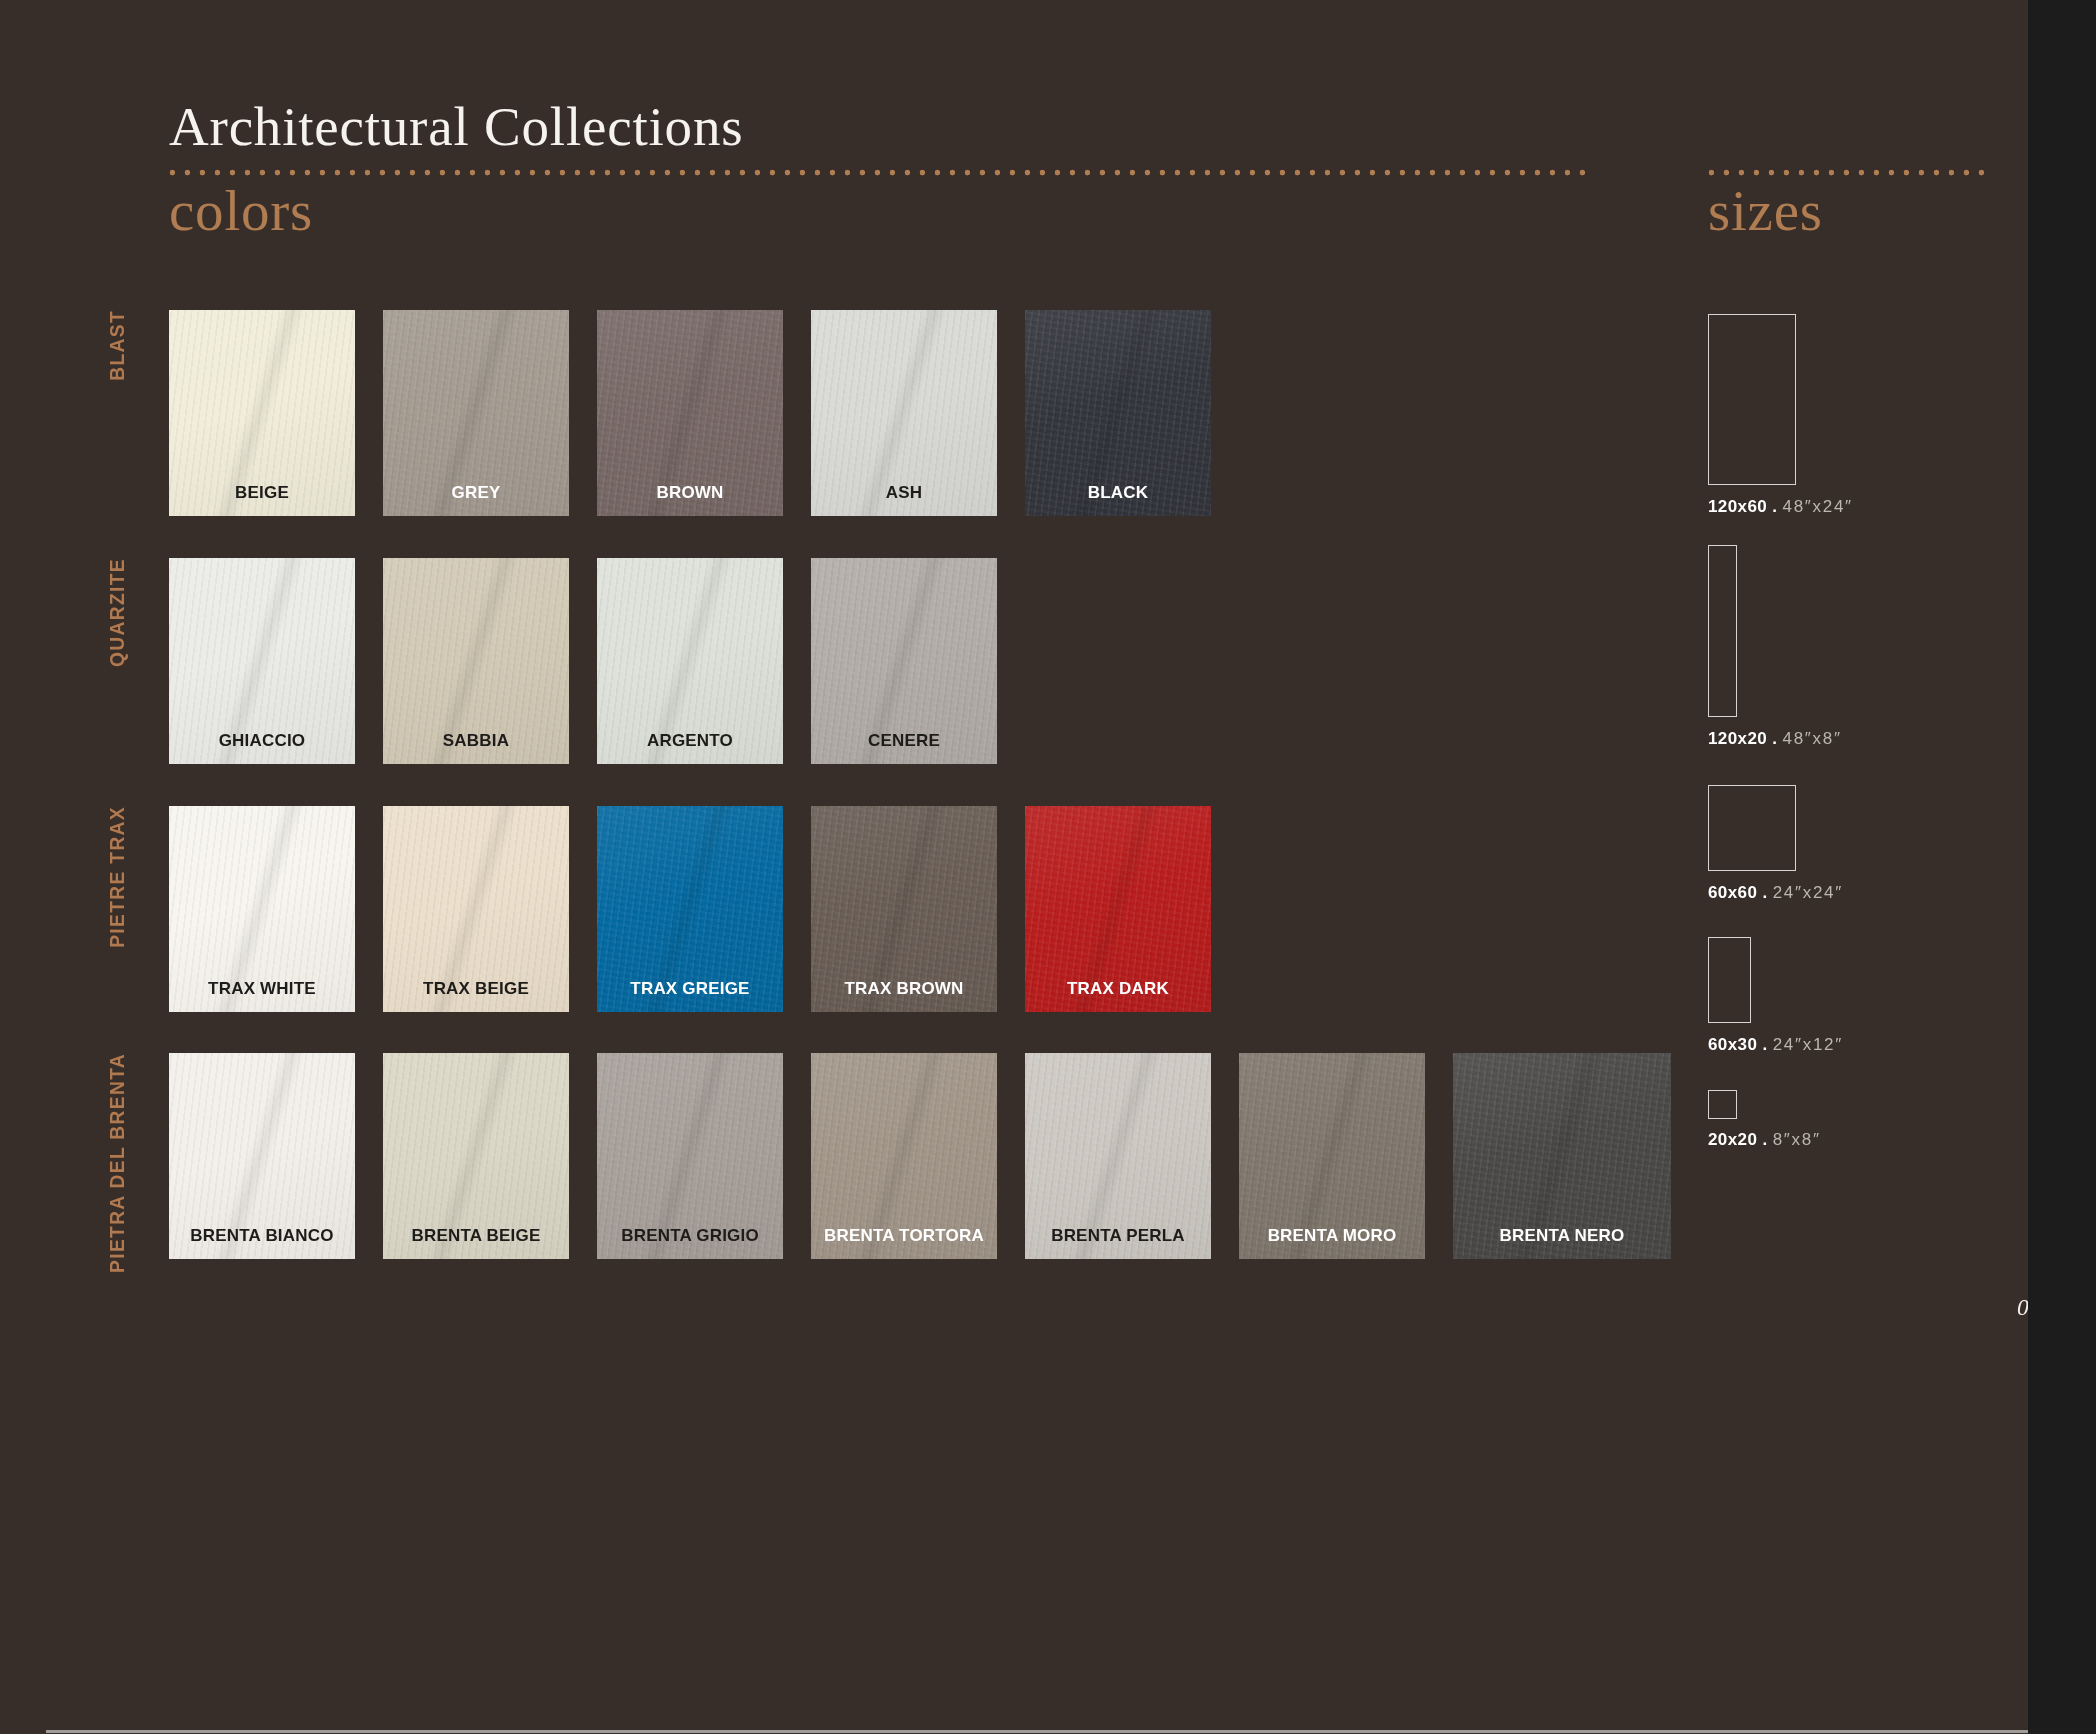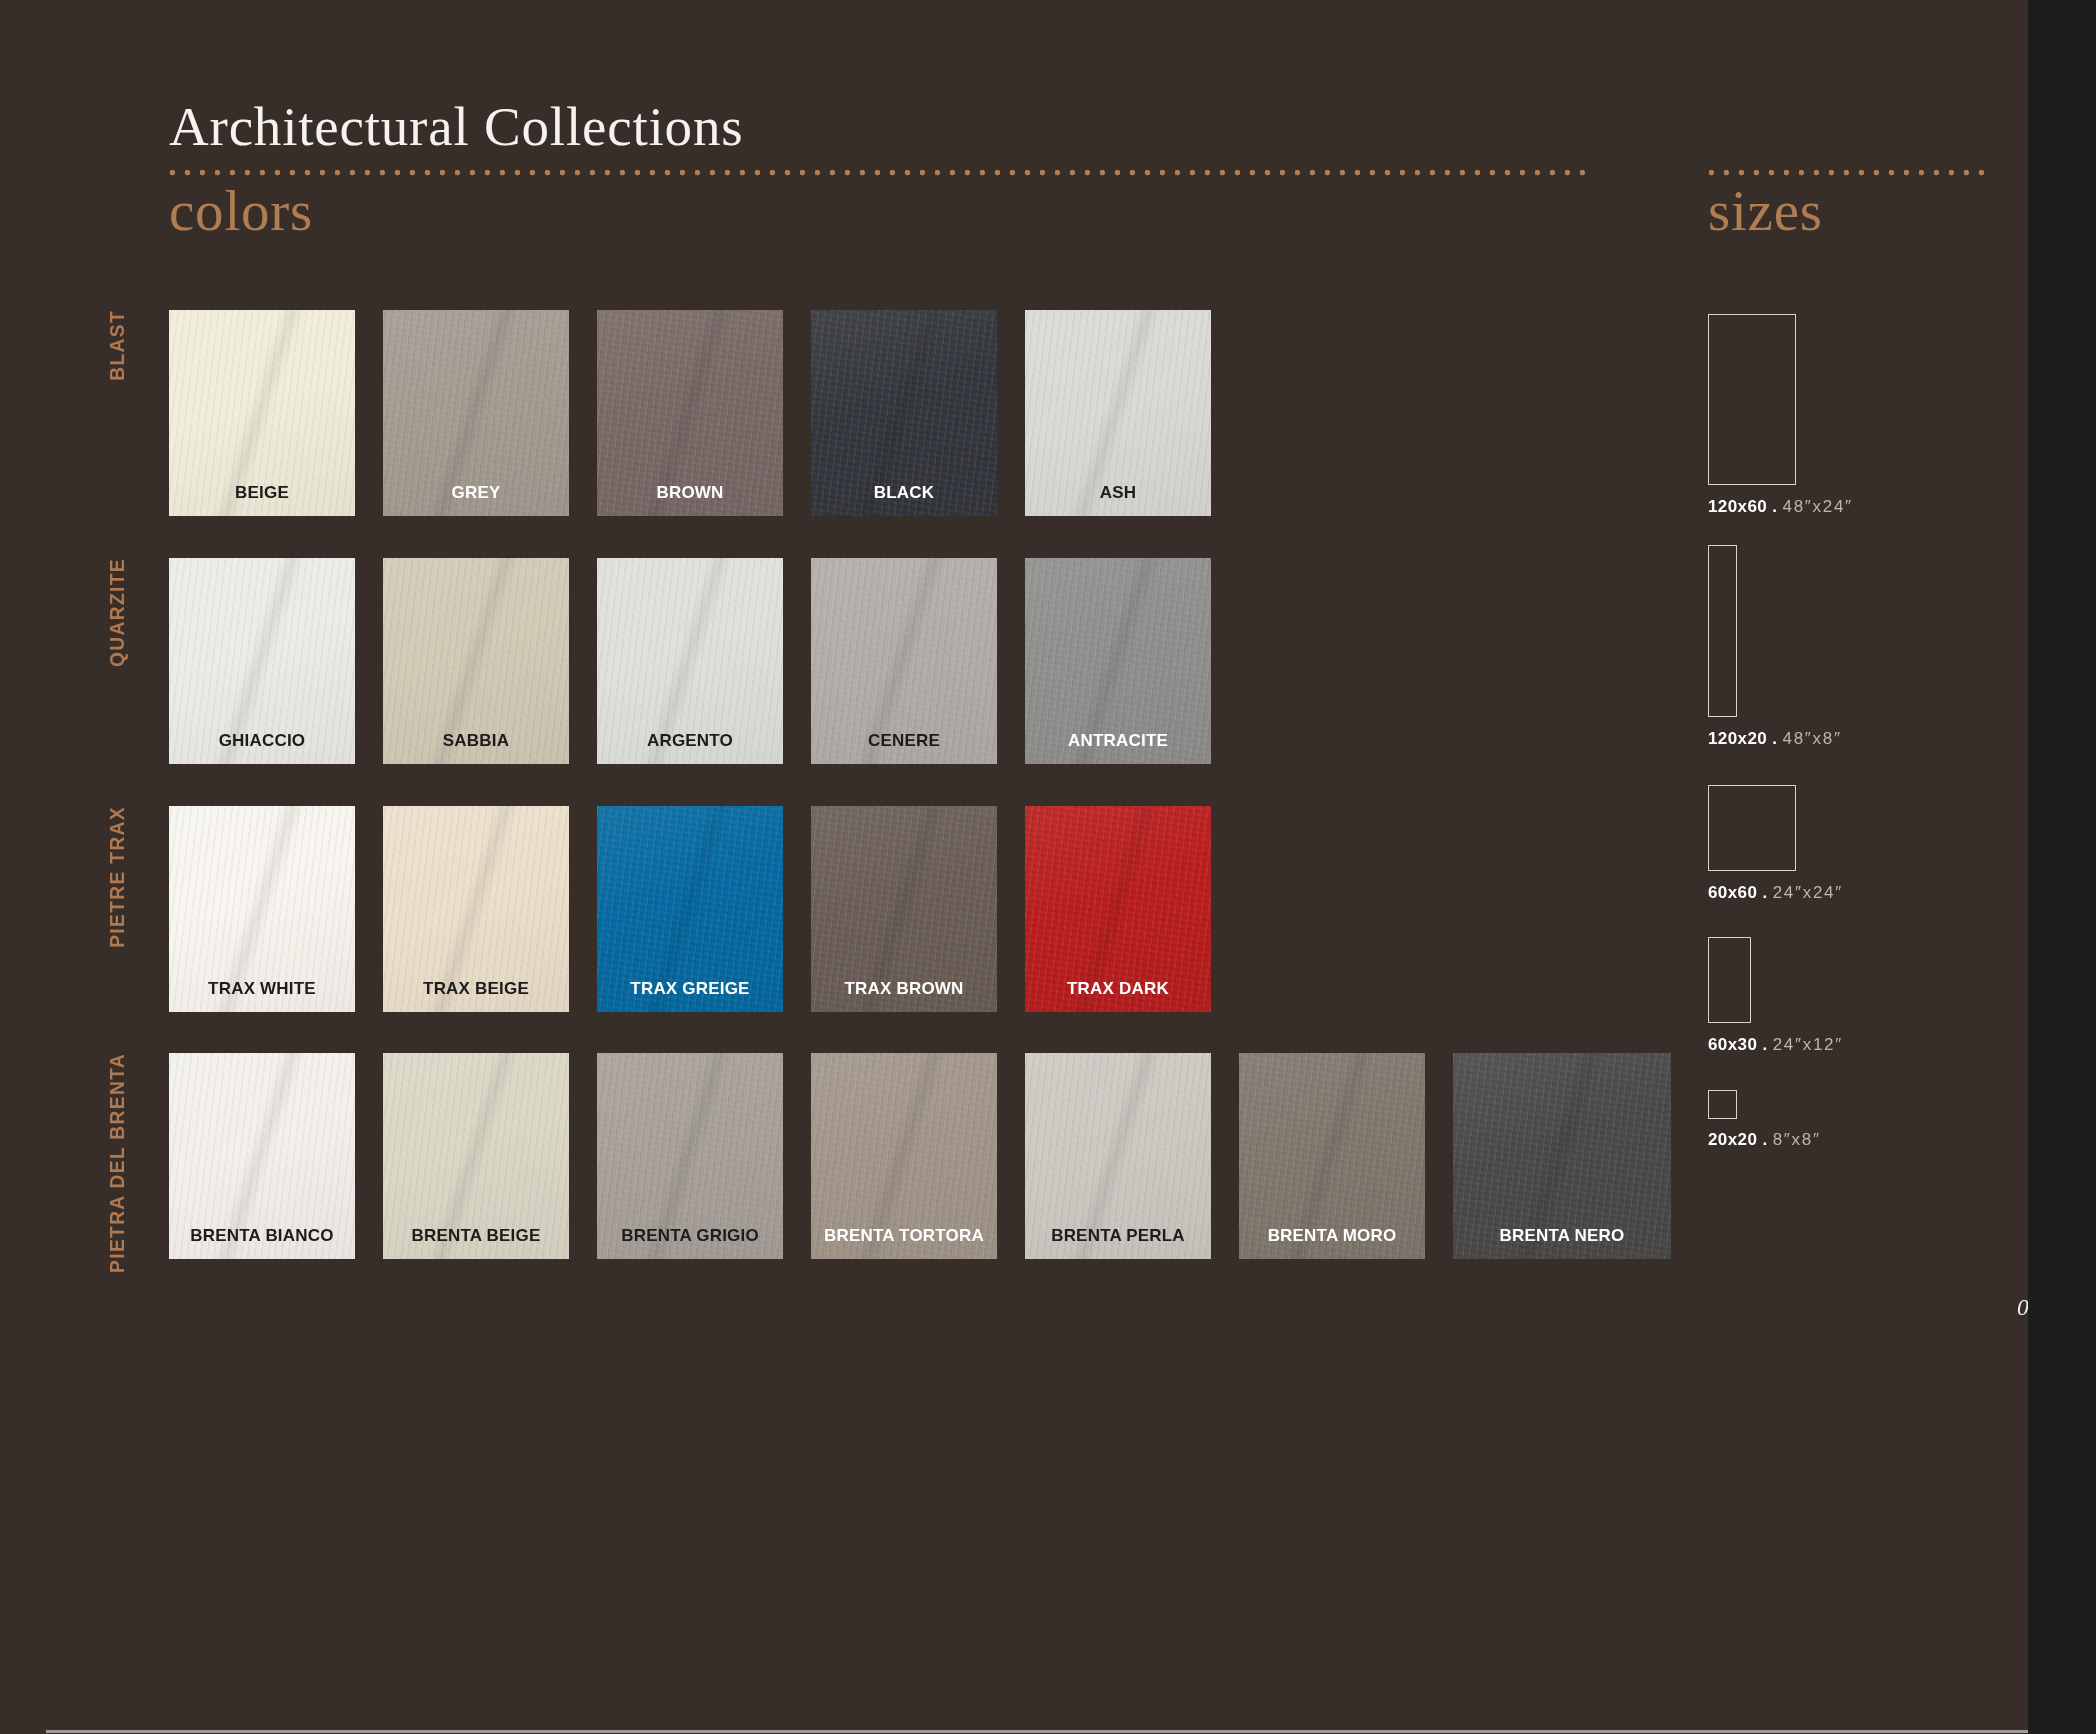--- a/index.html
+++ b/index.html
@@ -136,47 +136,44 @@
     <div class="swatches">
           <div class="swatch" style="background-color: rgb(241, 237, 218);">
     <span class="swatch-label dark">BEIGE</span>
   </div>
           <div class="swatch" style="background-color: rgb(163, 154, 144);">
     <span class="swatch-label light">GREY</span>
   </div>
           <div class="swatch" style="background-color: rgb(119, 104, 101);">
     <span class="swatch-label light">BROWN</span>
   </div>
+          <div class="swatch" style="background-color: rgb(217, 217, 213);">
+    <span class="swatch-label dark">ASH</span>
+  </div>
           <div class="swatch" style="background-color: rgb(51, 53, 60);">
     <span class="swatch-label light">BLACK</span>
   </div>
-          <div class="swatch" style="background-color: rgb(217, 217, 213);">
-    <span class="swatch-label dark">ASH</span>
-  </div>
         </div>
   </div>
       <div class="row">
     <div class="row-label">
           <span>QUARZITE</span>
         </div>
     <div class="swatches">
           <div class="swatch" style="background-color: rgb(235, 235, 232);">
     <span class="swatch-label dark">GHIACCIO</span>
   </div>
           <div class="swatch" style="background-color: rgb(210, 201, 181);">
     <span class="swatch-label dark">SABBIA</span>
   </div>
           <div class="swatch" style="background-color: rgb(222, 225, 218);">
     <span class="swatch-label dark">ARGENTO</span>
   </div>
           <div class="swatch" style="background-color: rgb(177, 172, 167);">
     <span class="swatch-label dark">CENERE</span>
-  </div>
-          <div class="swatch" style="background-color: rgb(142, 142, 140);">
-    <span class="swatch-label light">ANTRACITE</span>
   </div>
         </div>
   </div>
       <div class="row">
     <div class="row-label">
           <span>PIETRE TRAX</span>
         </div>
     <div class="swatches">
           <div class="swatch" style="background-color: rgb(247, 245, 238);">
     <span class="swatch-label dark">TRAX WHITE</span>

